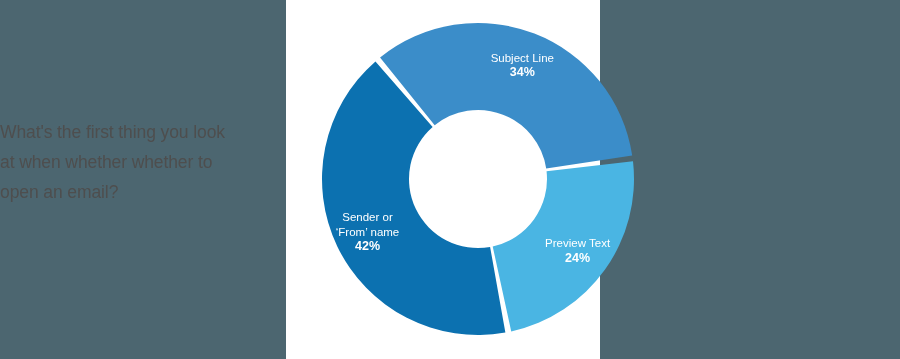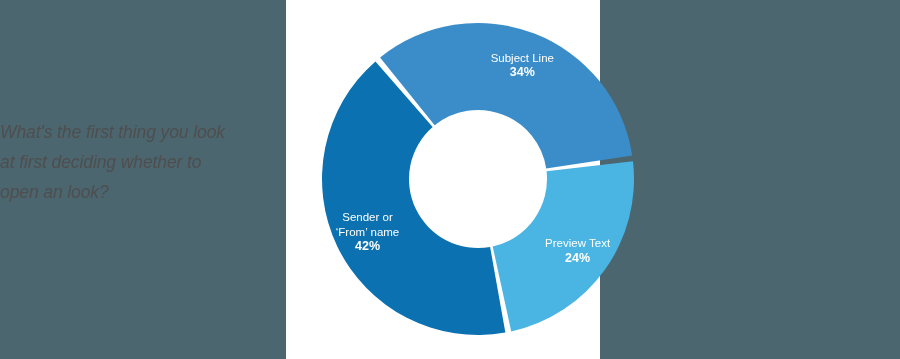--- a/index.html
+++ b/index.html
@@ -20,21 +20,20 @@
     background: #4c6670;
   }
   
   #left-panel {
     position: absolute;
     left: 0;
     top: 0;
     width: 238px;
     height: 359px;
     background: #4c6670;
-    font-style: italic;
   }
   
   #right-panel {
     position: absolute;
     left: 669px;
     top: 0;
     width: 231px;
     height: 359px;
     background: #4c6670;
   }
@@ -85,22 +84,22 @@
   }
 </style>
 </head>
 <body>
 
 <div id="stage">
 
   <div id="left-panel">
     <div id="question">
       <span class="qline">What's the first thing you look</span>
-      <span class="qline">at first deciding whether to</span>
-      <span class="qline">open an look?</span>
+      <span class="qline">at when whether whether to</span>
+      <span class="qline">open an email?</span>
     </div>
   </div>
 
   <div id="right-panel"></div>
 
   <div id="chart-panel">
     <svg id="donut-svg" viewBox="0 0 383 359">
       <g>
         <path id="slice-0" d="M 94.04 57.59 A 156 156 0 0 1 346.21 155.40 L 260.21 168.56 A 69 69 0 0 0 148.67 125.30 Z" fill="#3b8dc9"></path>
         <path id="slice-1" d="M 347.00 161.34 A 156 156 0 0 1 225.23 331.42 L 206.70 246.42 A 69 69 0 0 0 260.56 171.19 Z" fill="#4ab5e3"></path>

